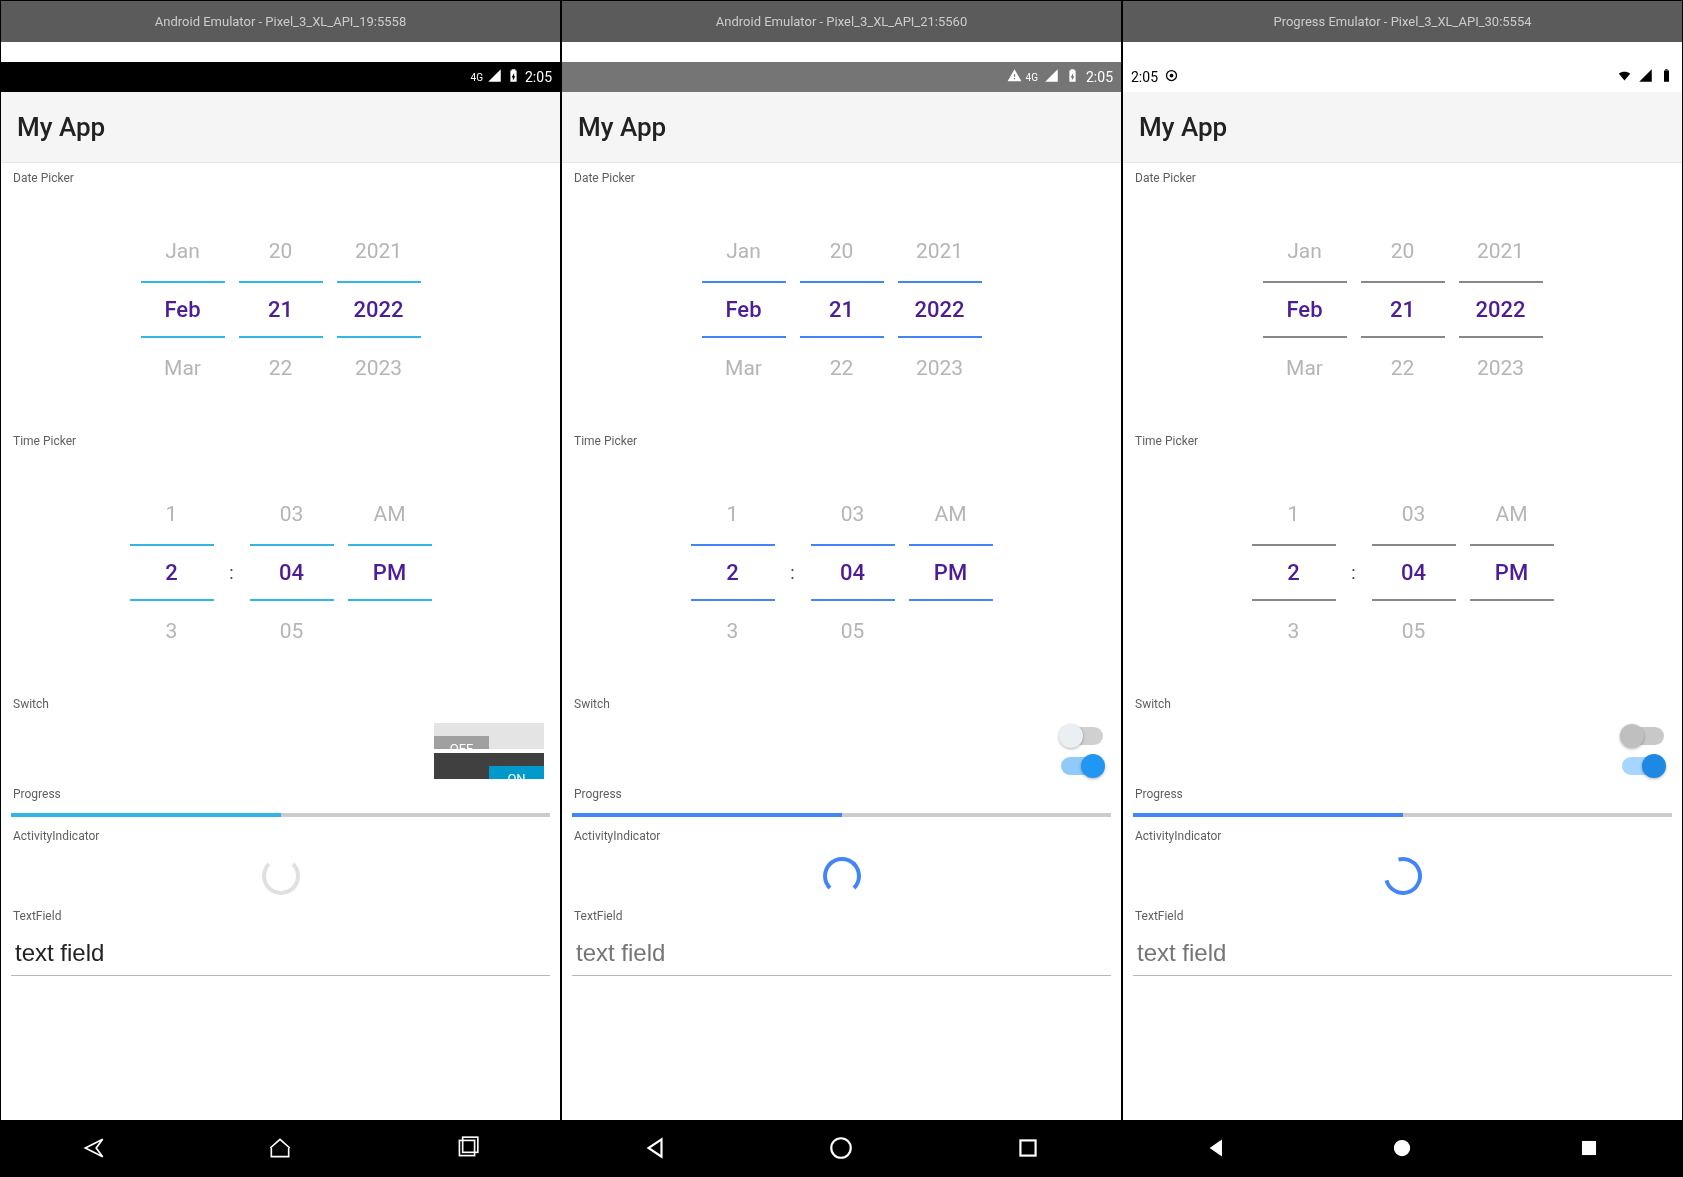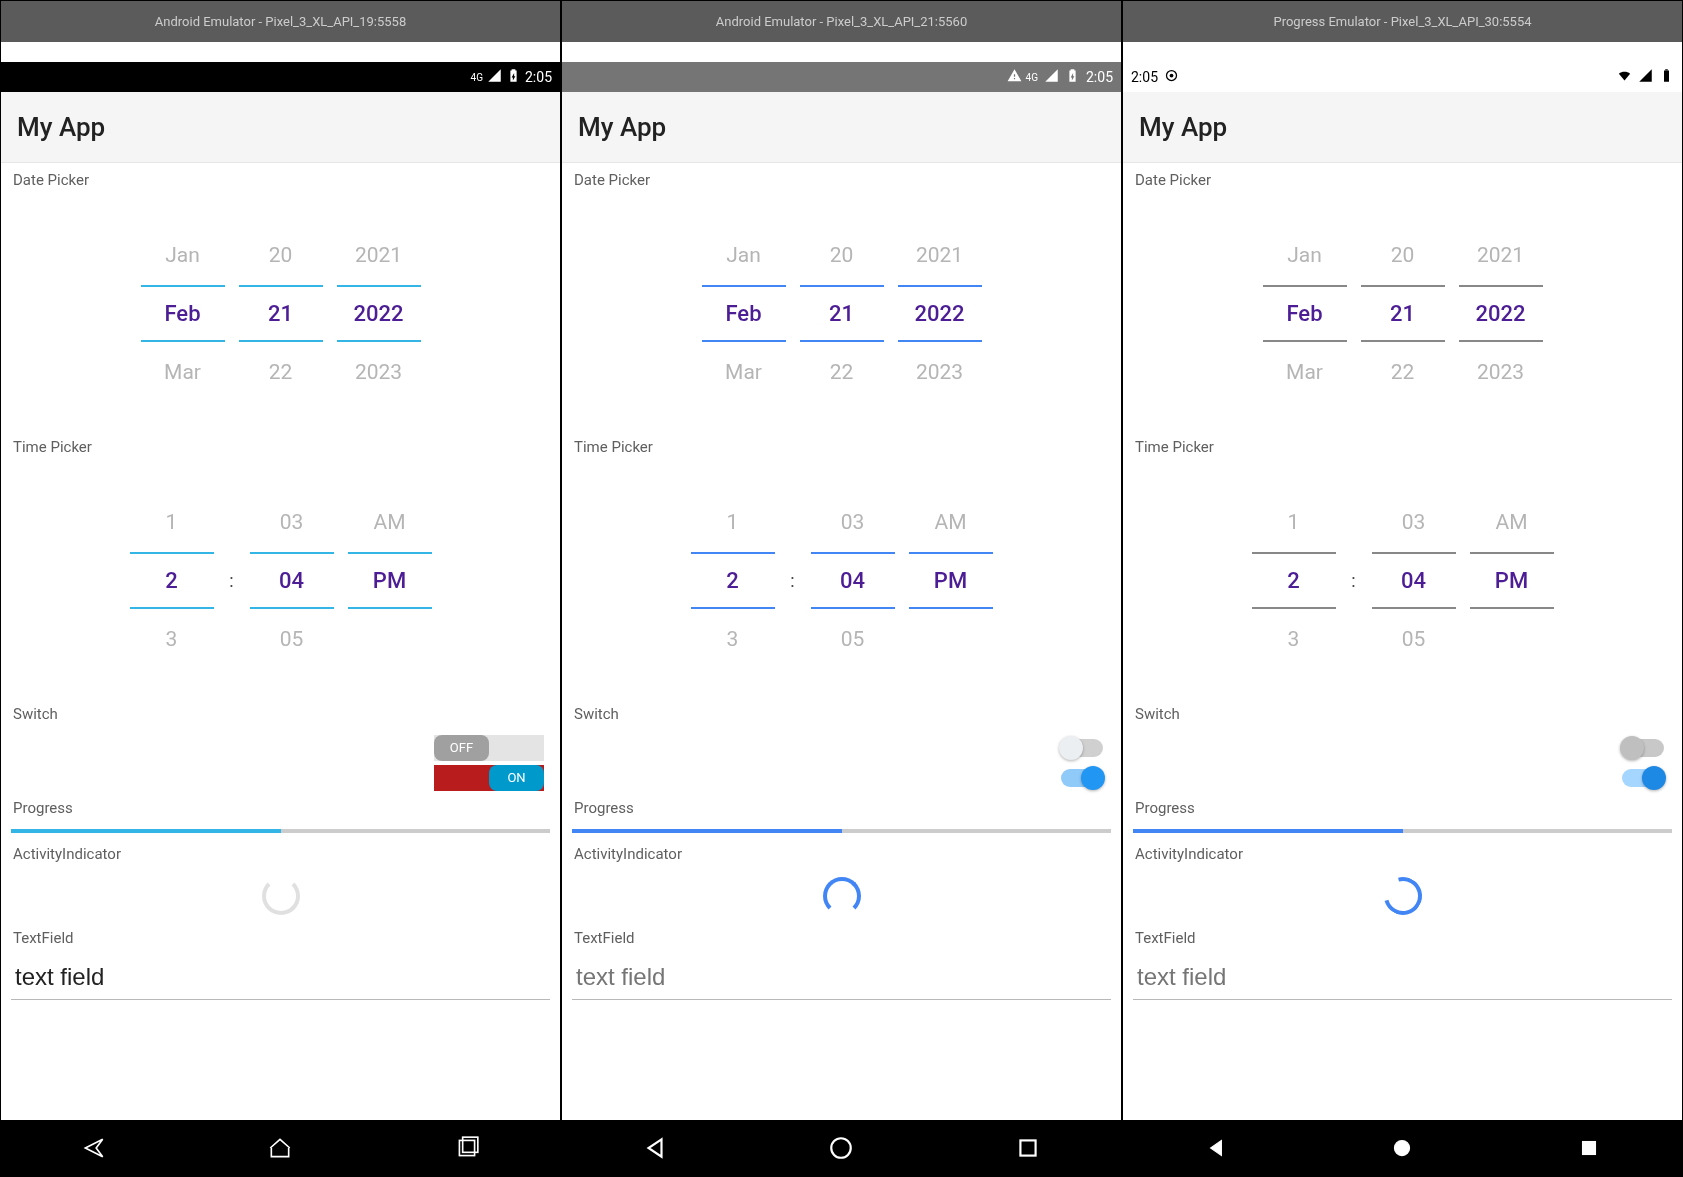--- a/index.html
+++ b/index.html
@@ -48,21 +48,21 @@
   }
   .appbar-title { font-size: 26px; font-weight: 500; color:#222; }
   .content {
     flex: 1;
     overflow: hidden;
     padding: 0 10px;
     display: flex;
     flex-direction: column;
   }
   .section-label {
-    font-size: 15px;
+    font-size: 12px;
     color: #5f5f5f;
     padding: 8px 2px;
   }
   
   .picker {
     display: flex;
     justify-content: center;
     gap: 14px;
     padding: 28px 0;
   }
@@ -77,23 +77,23 @@
   .accent-blue .col .sel { border-color:#4285f4; }
   .accent-gray .col .sel { border-color:#888; }
   .colon-col { display:flex; align-items:center; font-size:18px; color:#444; width:8px; justify-content:center; }
   
   .switch-row { display:flex; flex-direction:column; align-items:flex-end; gap:4px; padding-right:6px; padding-top:4px; }
   .sw-legacy { 
     width:110px; height:26px; background:#e4e4e4; position:relative;
     text-align:right; padding-right:6px; line-height:26px; font-size:13px; color:#fff;
   }
   .sw-legacy.off .knob { left:0; right:50%; background:#a0a0a0; text-align:center;}
-  .sw-legacy.on  { background:#b91c1c; }
+  .sw-legacy.on  { background:#404040; }
   .sw-legacy.on .knob { right:0; left:50%; background:#0099cc; text-align:center;}
-  .sw-legacy .knob { position:absolute; top:0; bottom:0; line-height:26px;border-radius:8px; }
+  .sw-legacy .knob { position:absolute; top:13px; bottom:0; line-height:26px; }
   .sw-material {
     width:42px; height:18px; border-radius:18px; position:relative; margin:4px 2px;
   }
   .sw-material .thumb {
     width:24px; height:24px; border-radius:50%; position:absolute; top:-3px;
     box-shadow:0 1px 3px rgba(0,0,0,.3);
   }
   .sw-material.offgray { background:#d0d0d0; }
   .sw-material.offgray .thumb { left:-2px; background:#eceff1; }
   .sw-material.onblue { background:#90caf9; }

